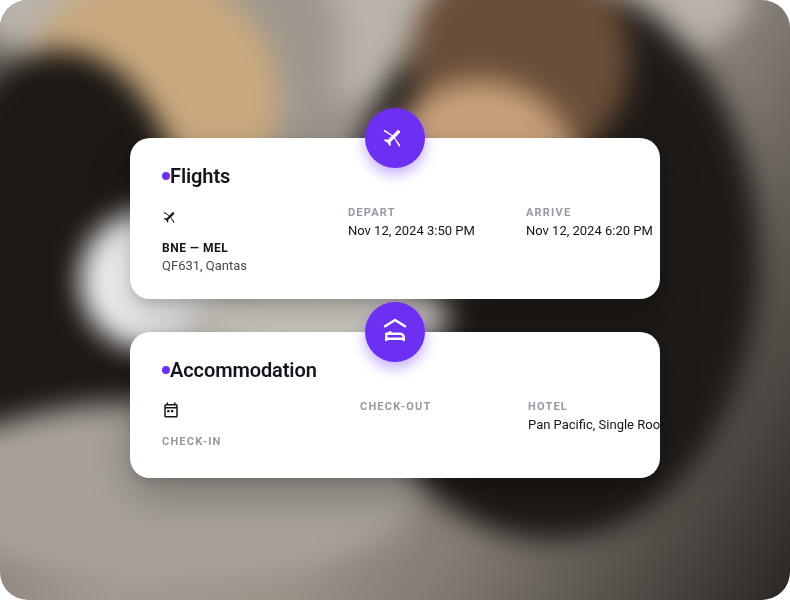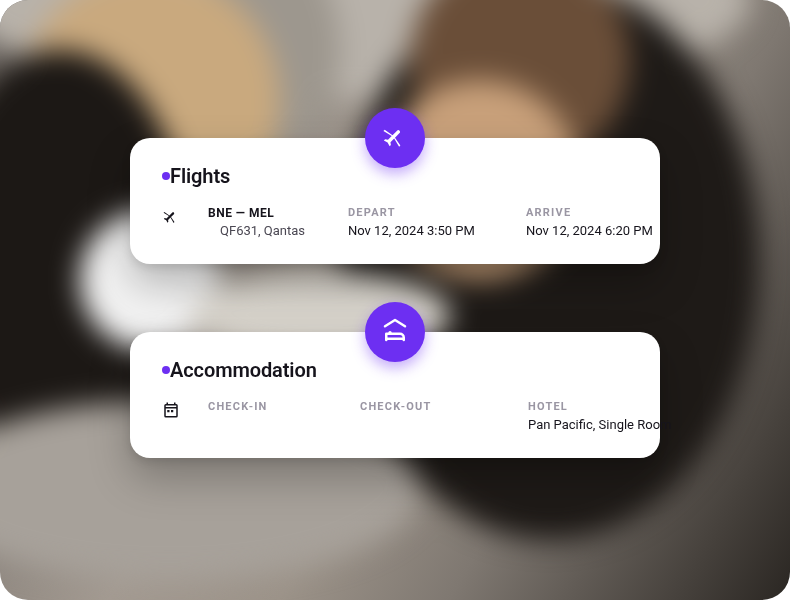--- a/index.html
+++ b/index.html
@@ -72,23 +72,24 @@
     color: #16141c;
     letter-spacing: -0.1px;
   }
 
   .cols {
     display: flex;
     gap: 28px;
   }
   .col-lead {
     display: flex;
-    gap: 28px;
+    gap: 16px;
     align-items: flex-start;
     min-width: 158px;
+    flex-direction: column;
   }
   .col {
     min-width: 150px;
   }
   .lead-icon {
     width: 18px;
     height: 18px;
     flex-shrink: 0;
     margin-top: 1px;
     color: #16141c;
@@ -106,21 +107,21 @@
     font-weight: 700;
     letter-spacing: 0.5px;
     color: #16141c;
     margin-bottom: 3px;
   }
   .value, .sub {
     font-size: 13px;
     color: #16141c;
     white-space: nowrap;
   }
-  .sub { color: #4a4752; margin-left: 12px; }
+  .sub { color: #4a4752; }
 </style>
 </head>
 <body>
 
 <div class="stage">
   <div class="bg-blur">
     <div class="blob b6"></div>
     <div class="blob b10"></div>
     <div class="blob b3"></div>
     <div class="blob b2"></div>

